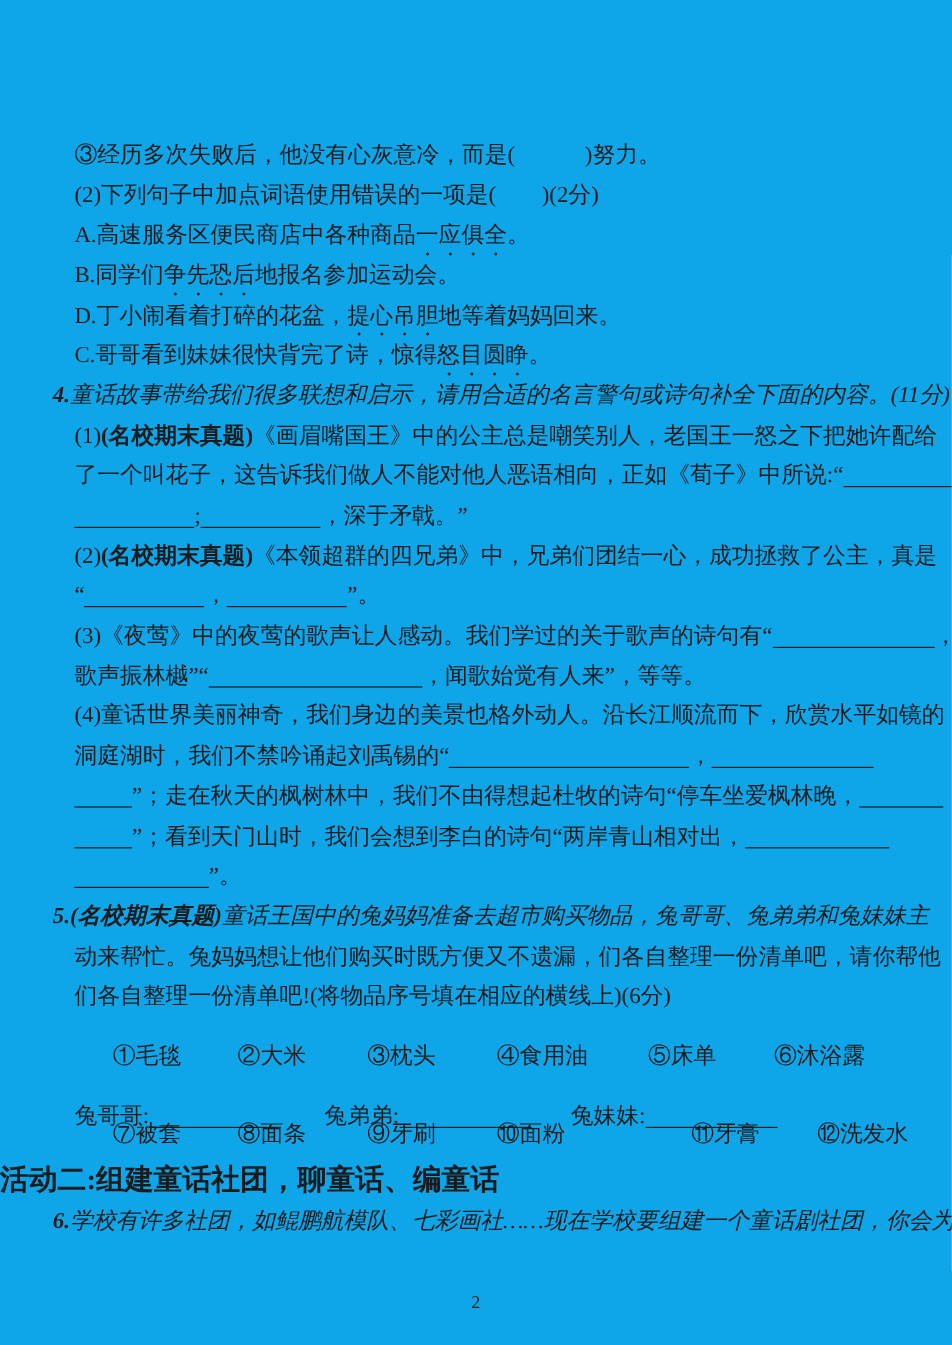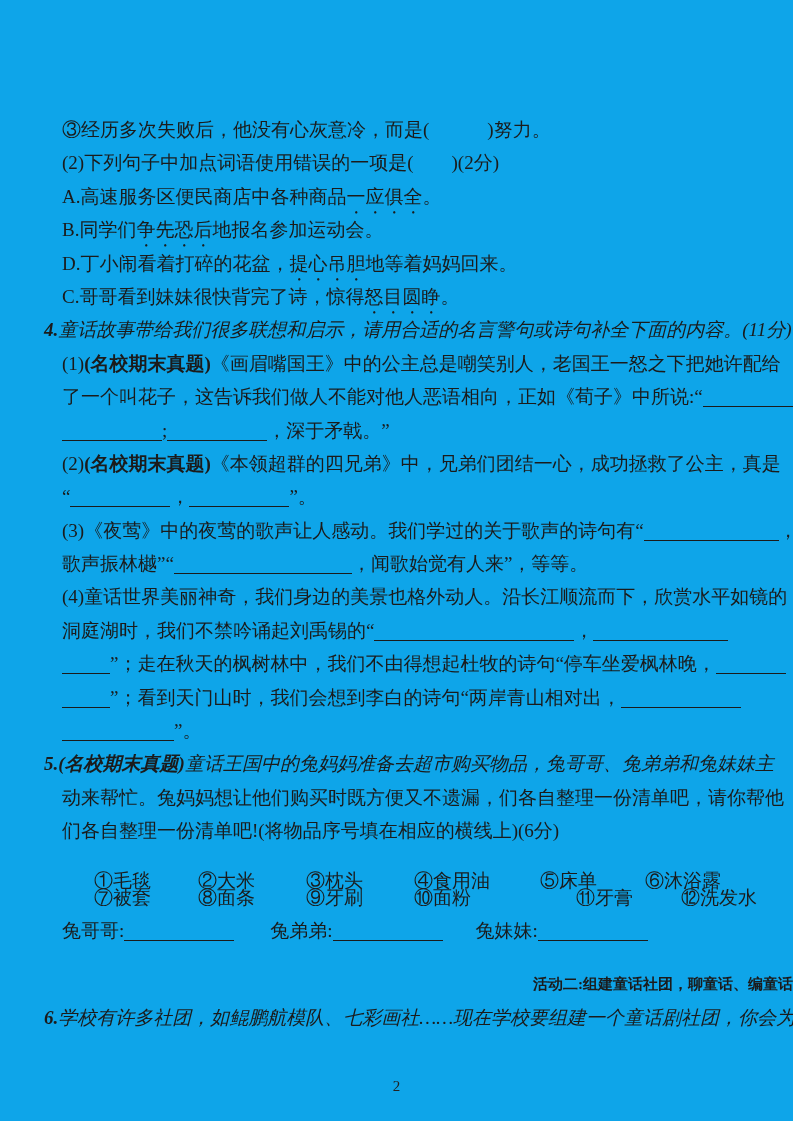--- a/index.html
+++ b/index.html
@@ -23,23 +23,23 @@
   .line{
     line-height:33.4px;
     height:33.4px;
     white-space:nowrap;
     padding-left:62px;
   }
   .line.num{padding-left:44px;font-style:italic;}
   .line.items{padding-left:94px;}
   .line.center{
     padding-left:0;
-    text-align:right;
+    text-align:left;
     font-weight:700;
-    font-size:15px;
+    font-size:24px;
   }
   .line.heading{margin-top:20px;}
   .b{font-weight:700;}
   .em{
     -webkit-text-emphasis:filled dot #1b1b1b;
     -webkit-text-emphasis-position:under right;
     text-emphasis:filled dot #1b1b1b;
     text-emphasis-position:under right;
   }
   .blank{
@@ -79,19 +79,19 @@
       <div class="line sub"><span>歌声振林樾”“</span><span class="blank" style="width: 178px;"></span><span>，闻歌始觉有人来”，等等。</span></div>
       <div class="line sub"><span>(4)童话世界美丽神奇，我们身边的美景也格外动人。沿长江顺流而下，欣赏水平如镜的</span></div>
       <div class="line sub"><span>洞庭湖时，我们不禁吟诵起刘禹锡的“</span><span class="blank" style="width: 200px;"></span><span>，</span><span class="blank" style="width: 135px;"></span></div>
       <div class="line sub"><span class="blank" style="width: 48px;"></span><span>”；走在秋天的枫树林中，我们不由得想起杜牧的诗句“停车坐爱枫林晚，</span><span class="blank" style="width: 70px;"></span></div>
       <div class="line sub"><span class="blank" style="width: 48px;"></span><span>”；看到天门山时，我们会想到李白的诗句“两岸青山相对出，</span><span class="blank" style="width: 120px;"></span></div>
       <div class="line sub"><span class="blank" style="width: 112px;"></span><span>”。</span></div>
       <div class="line num"><span class="b">5.(名校期末真题)</span><span>童话王国中的兔妈妈准备去超市购买物品，兔哥哥、兔弟弟和兔妹妹主</span></div>
       <div class="line sub"><span>动来帮忙。兔妈妈想让他们购买时既方便又不遗漏，们各自整理一份清单吧，请你帮他</span></div>
       <div class="line sub"><span>们各自整理一份清单吧!(将物品序号填在相应的横线上)(6分)</span></div>
       <div class="line items"><span class="item" style="width: 104px;">①毛毯</span><span class="item" style="width: 108px;">②大米</span><span class="item" style="width: 108px; margin-top: 16px;">③枕头</span><span class="item" style="width: 126px;">④食用油</span><span class="item" style="width: 105px;">⑤床单</span><span class="item">⑥沐浴露</span></div>
-      <div class="line items"><span class="item" style="width: 104px;">⑦被套</span><span class="item" style="width: 108px;">⑧面条</span><span class="item" style="width: 108px;">⑨牙刷</span><span class="item" style="width: 126px;">⑩面粉</span><span class="item" style="width: 105px; margin-left: 36px;">⑪牙膏</span><span class="item">⑫洗发水</span></div>
+      <div class="line items"><span class="item" style="width: 104px; margin-top: 48px;">⑦被套</span><span class="item" style="width: 108px;">⑧面条</span><span class="item" style="width: 108px;">⑨牙刷</span><span class="item" style="width: 126px;">⑩面粉</span><span class="item" style="width: 105px; margin-left: 36px;">⑪牙膏</span><span class="item">⑫洗发水</span></div>
       <div class="line sub"><span>兔哥哥:</span><span class="blank" style="width: 110px;"></span><span class="gap" style="width: 36px;"></span><span>兔弟弟:</span><span class="blank" style="width: 110px;"></span><span class="gap" style="width: 33px;"></span><span>兔妹妹:</span><span class="blank" style="width: 110px;"></span></div>
       <div class="line center heading"><span>活动二:组建童话社团，聊童话、编童话</span></div>
       <div class="line num"><span class="b">6.</span><span>学校有许多社团，如鲲鹏航模队、七彩画社……现在学校要组建一个童话剧社团，你会为</span></div>
     </div>
   <div class="pagenum">2</div>
 </div>
 
 </body></html>

